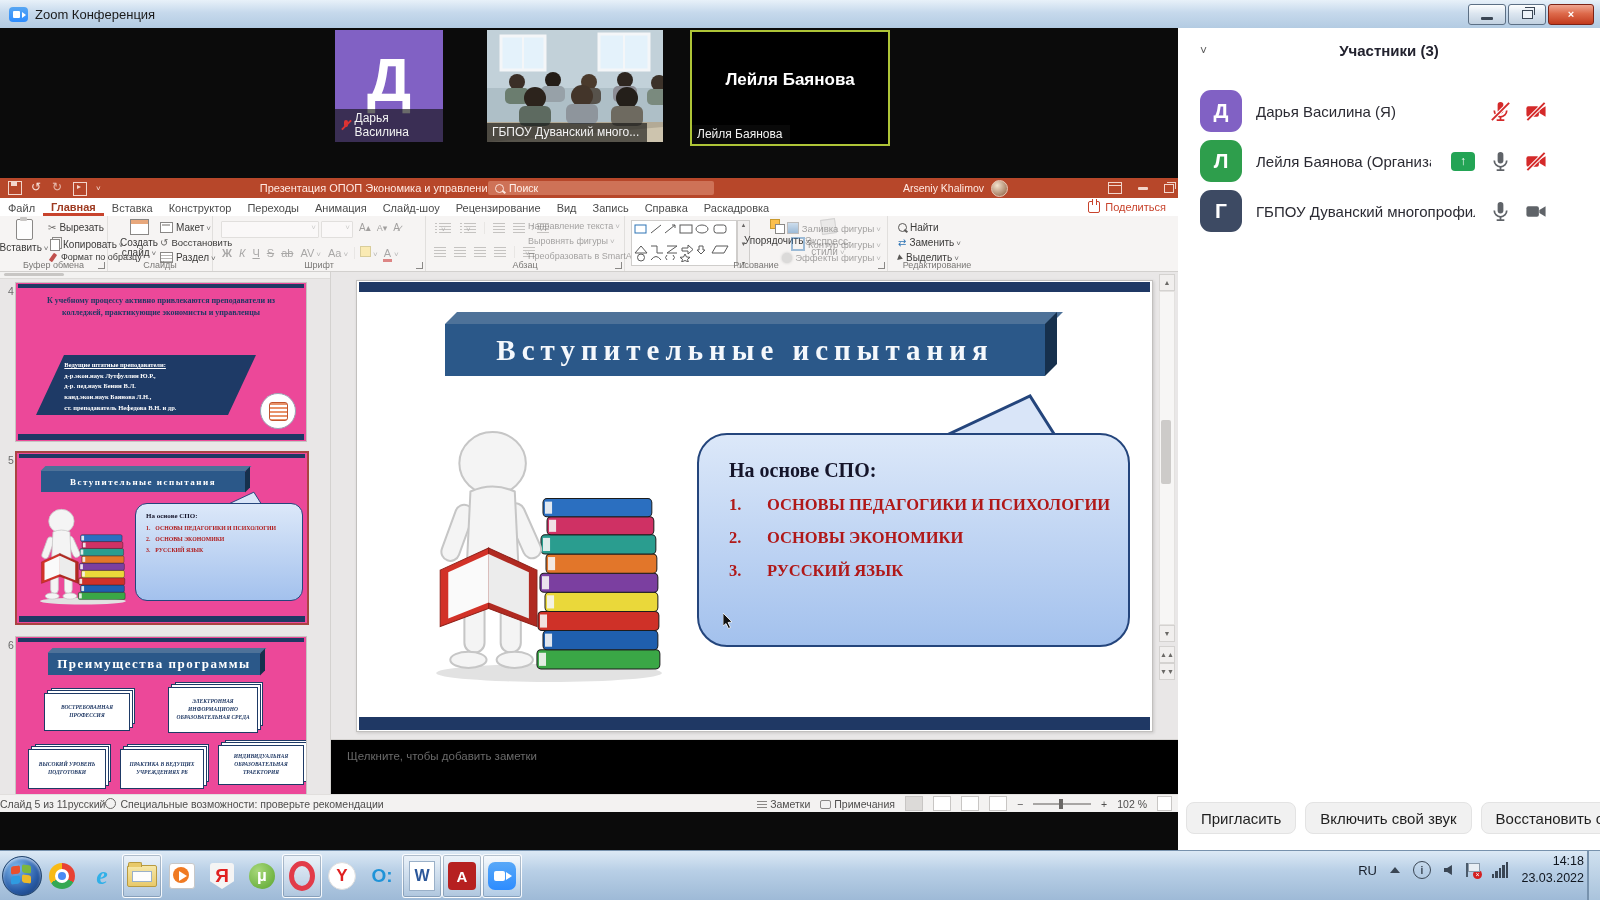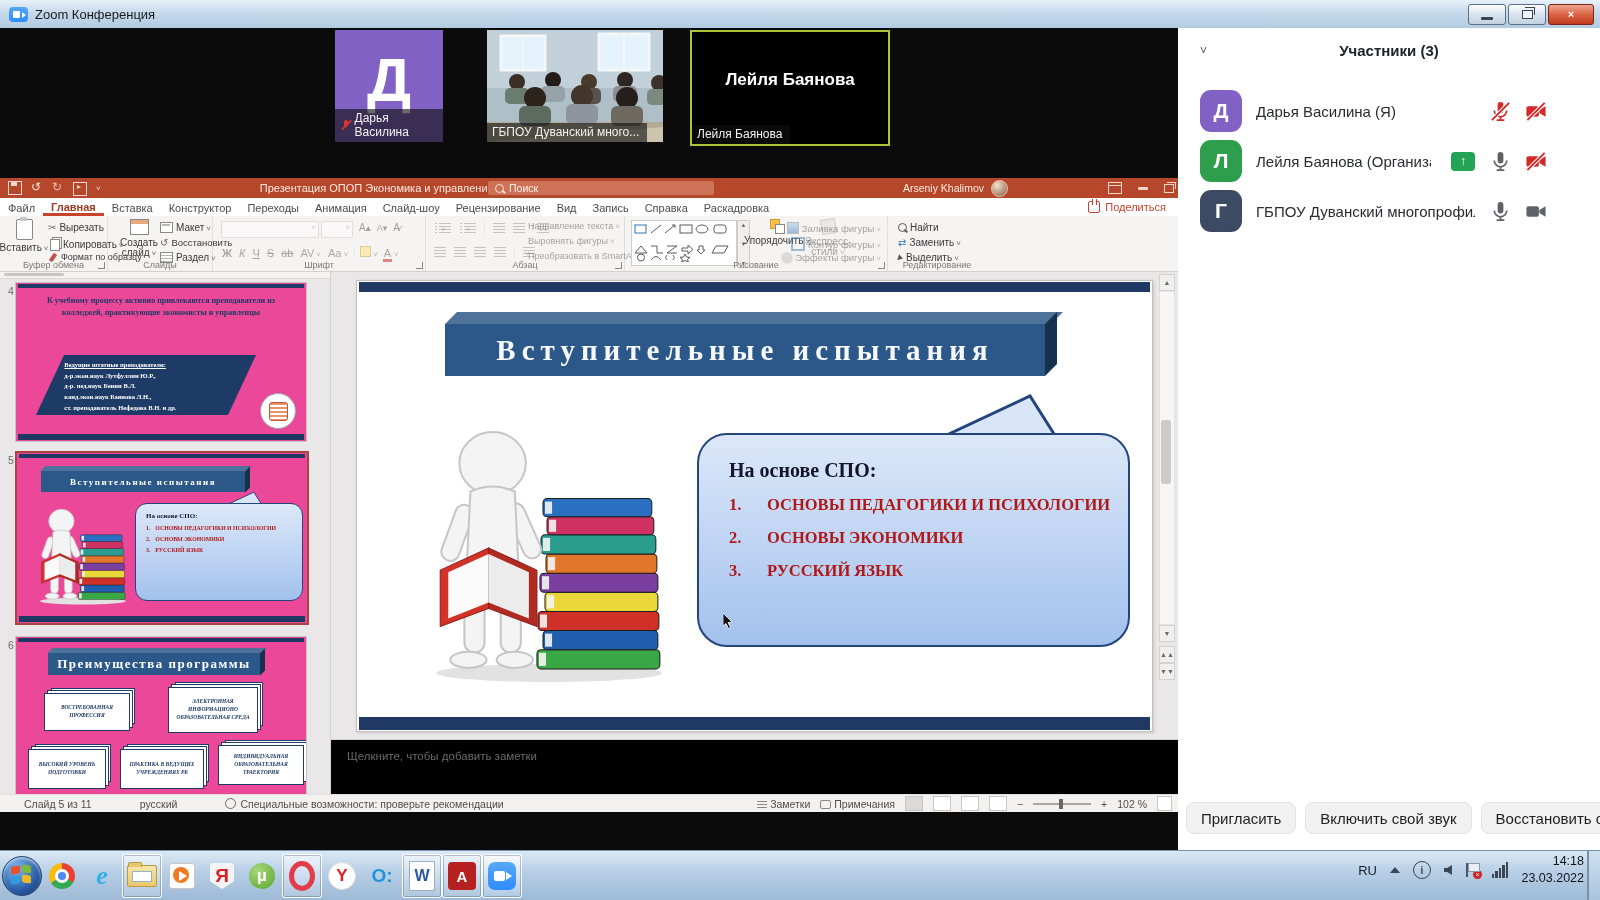--- a/index.html
+++ b/index.html
@@ -167,21 +167,21 @@
   .vs-btn{width:14px;height:15px;background:#f1efee;border:1px solid #d4d2d0;color:#6a6866;font-size:7px;display:flex;align-items:center;justify-content:center;}
   .vs-track{width:14px;height:332px;background:#f7f6f5;border:1px solid #e4e2e0;position:relative;}
   .vs-thumb{position:absolute;left:1px;top:128px;width:10px;height:64px;background:#cdcbc9;border-radius:2px;}
   .vs-nav{margin-top:4px;}
 
   .notes{position:absolute;left:331px;top:467px;right:0;height:56px;background:#000000;border-top:1px solid #d4d2d0;}
   .notes-text{position:absolute;left:16px;top:10px;font-size:11.5px;color:#6a6a6a;}
 
   .ppt-status{position:absolute;left:0;bottom:0;width:100%;height:17px;background:#f3f2f1;border-top:1px solid #e1dfdd;
     display:flex;align-items:center;font-size:10.5px;color:#4f4e4d;}
-  .st{padding:0 24px;white-space:nowrap;}
+  .st{padding:0 0;white-space:nowrap;}
   .st-right{margin-left:auto;display:flex;align-items:center;gap:10px;padding-right:6px;}
   .acc-ic{width:9px;height:9px;border:1px solid #6a6866;border-radius:50%;display:inline-block;position:relative;top:1px;margin-right:4px;}
   .notes-ic{display:inline-block;width:10px;height:7px;background:repeating-linear-gradient(#8a8886 0 1px,transparent 1px 3px);margin-right:3px;}
   .comm-ic{display:inline-block;width:9px;height:7px;border:1px solid #8a8886;border-radius:2px;margin-right:3px;position:relative;top:1px;}
   .view-ic{width:16px;height:13px;border:1px solid #c8c6c4;background:#fff;display:inline-block;}
   .view-ic.active{background:#dcdad8;}
   .zoom-track{width:58px;height:2px;background:#a8a6a4;position:relative;display:inline-block;}
   .zoom-knob{position:absolute;left:26px;top:-4px;width:4px;height:10px;background:#6a6866;}
 
   

